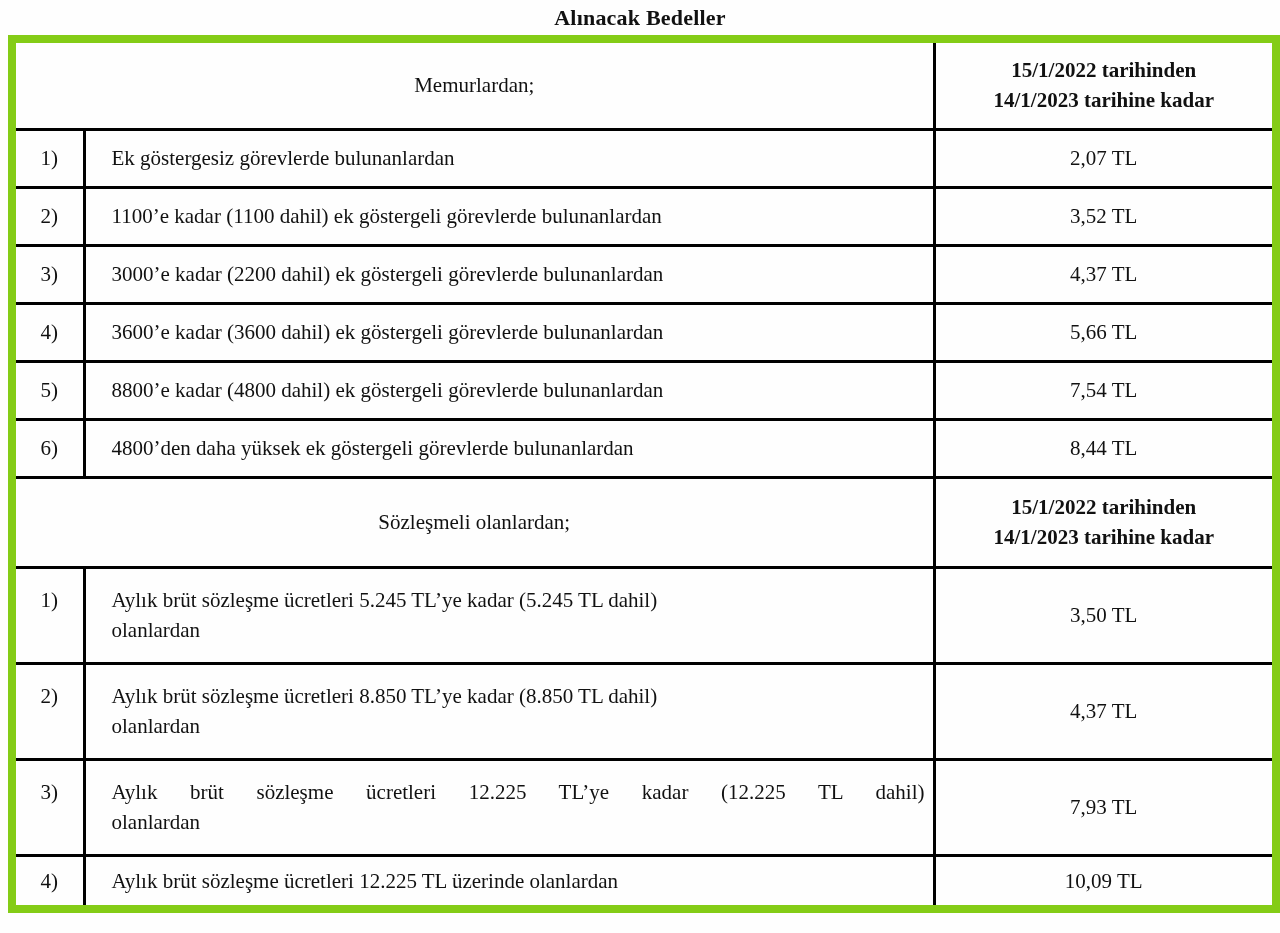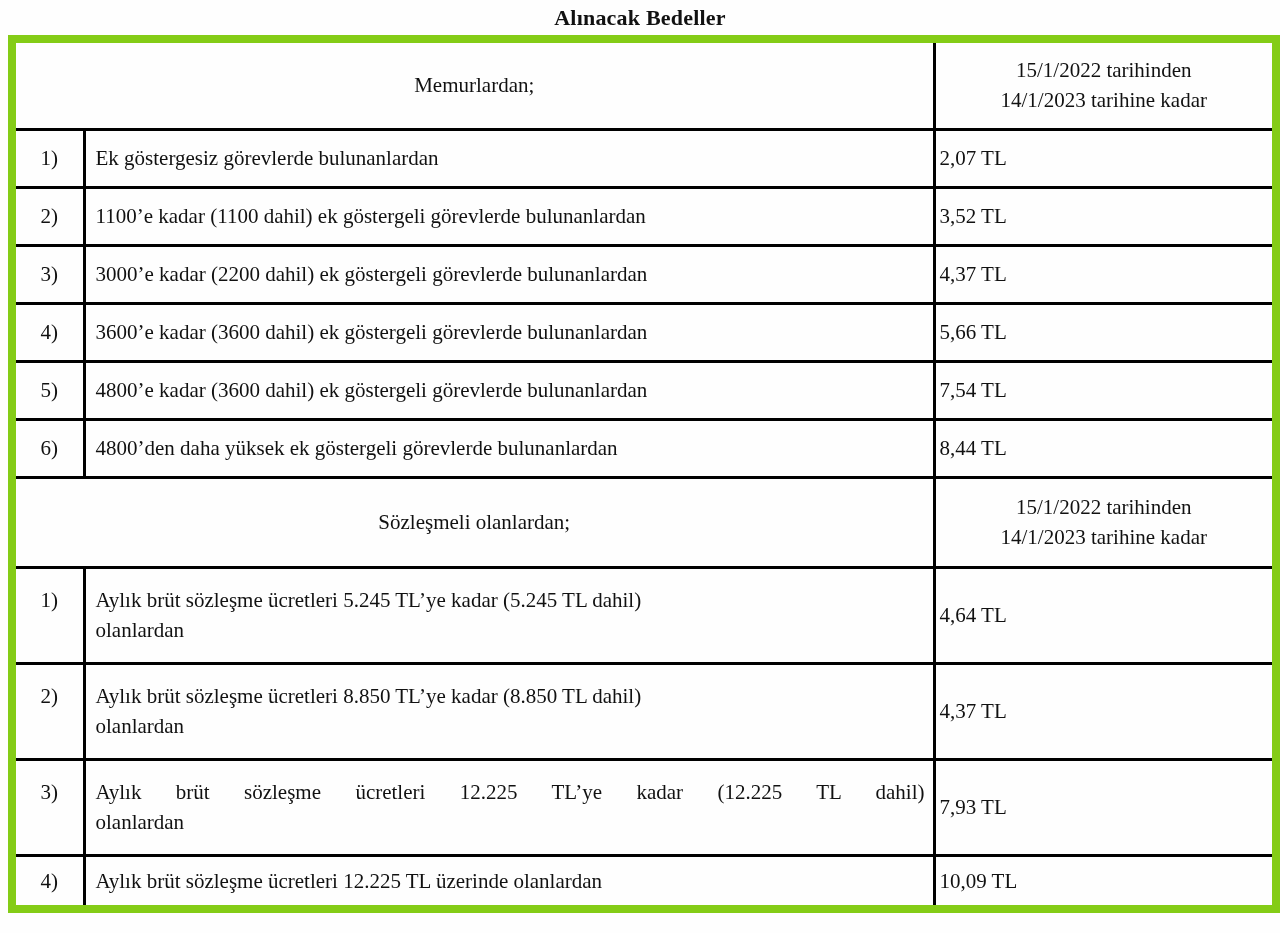--- a/index.html
+++ b/index.html
@@ -46,41 +46,42 @@
 
   td.section-header {
     text-align: center;
     padding: 0 10px;
   }
   td.date-header {
     text-align: center;
     white-space: pre-line;
     line-height: 32px;
     padding: 0 2px;
+    font-weight: bold;
   }
   td.num {
     text-align: center;
     padding: 0 2px;
   }
   td.num.top {
     vertical-align: top;
     padding-top: 16px;
   }
   td.desc {
     text-align: left;
-    padding: 2px 8px 2px 10px;
+    padding: 2px 8px 2px 26px;
     white-space: pre-line;
   }
   td.desc.justify {
     text-align: justify;
     text-align-last: justify;
     margin-left: 23px;
   }
   td.val {
-    text-align: left;
+    text-align: center;
     padding: 0 4px;
   }
 </style>
 </head>
 <body>
 
 <div class="page">
 
   <div class="doc-title">Alınacak Bedeller</div>
 
@@ -113,40 +114,40 @@
         <td class="desc">3000’e kadar (2200 dahil) ek göstergeli görevlerde bulunanlardan</td>
         <td class="val">4,37 TL</td>
       </tr>
       <tr class="h-memur">
         <td class="num">4)</td>
         <td class="desc">3600’e kadar (3600 dahil) ek göstergeli görevlerde bulunanlardan</td>
         <td class="val">5,66 TL</td>
       </tr>
       <tr class="h-memur">
         <td class="num">5)</td>
-        <td class="desc">4800’e kadar (3600 dahil) ek göstergeli görevlerde bulunanlardan</td>
+        <td class="desc">8800’e kadar (4800 dahil) ek göstergeli görevlerde bulunanlardan</td>
         <td class="val">7,54 TL</td>
       </tr>
       <tr class="h-memur">
         <td class="num">6)</td>
         <td class="desc">4800’den daha yüksek ek göstergeli görevlerde bulunanlardan</td>
         <td class="val">8,44 TL</td>
       </tr>
 
       <tr class="h-header">
         <td class="section-header" colspan="2">Sözleşmeli olanlardan;</td>
         <td class="date-header">15/1/2022 tarihinden
 14/1/2023 tarihine kadar</td>
       </tr>
 
       <tr class="h-sozl">
         <td class="num top">1)</td>
         <td class="desc">Aylık brüt sözleşme ücretleri 5.245 TL’ye kadar (5.245 TL dahil)
 olanlardan</td>
-        <td class="val">4,64 TL</td>
+        <td class="val">3,50 TL</td>
       </tr>
       <tr class="h-sozl">
         <td class="num top">2)</td>
         <td class="desc">Aylık brüt sözleşme ücretleri 8.850 TL’ye kadar (8.850 TL dahil)
 olanlardan</td>
         <td class="val">4,37 TL</td>
       </tr>
       <tr class="h-sozl">
         <td class="num top">3)</td>
         <td class="desc justify">Aylık brüt sözleşme ücretleri 12.225 TL’ye kadar (12.225 TL dahil)

